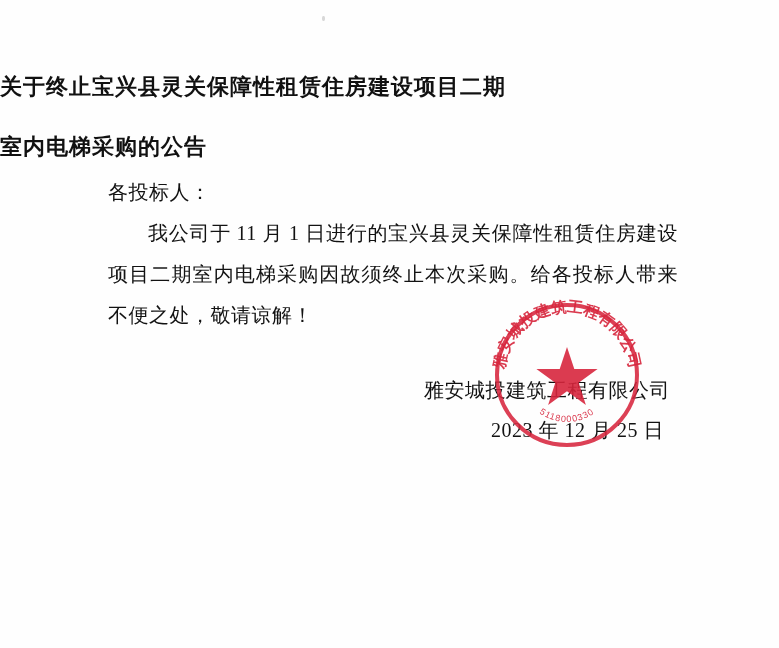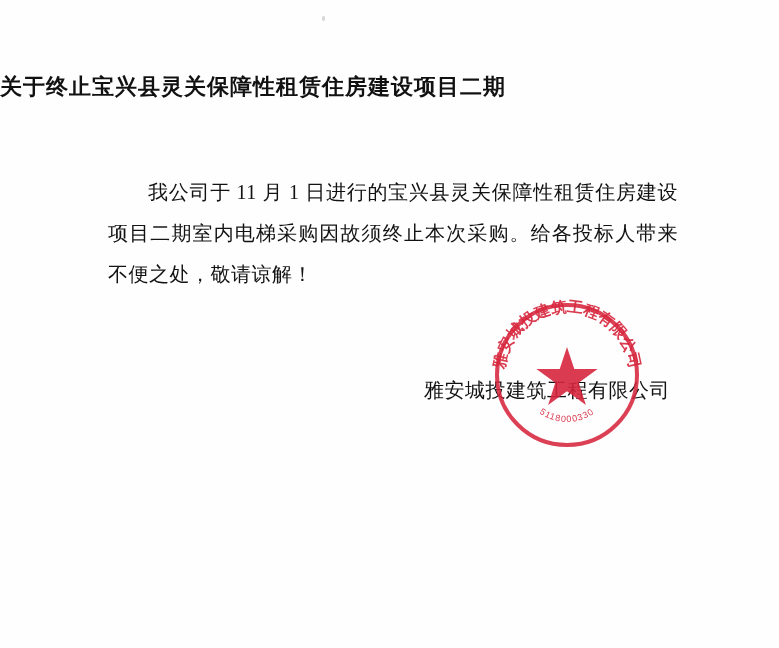--- a/index.html
+++ b/index.html
@@ -116,28 +116,31 @@
 </style>
 </head>
 <body>
 
 <div class="page">
 
   <div class="speck"></div>
 
   <div class="title-block">
     <div class="title-line">关于终止宝兴县灵关保障性租赁住房建设项目二期</div>
+    <div class="title-line second">室内电梯采购的公告</div>
   </div>
 
   <div class="body-block">
+    <span class="salutation">各投标人：</span>
     <span class="para">我公司于 11 月 1 日进行的宝兴县灵关保障性租赁住房建设项目二期室内电梯采购因故须终止本次采购。给各投标人带来不便之处，敬请谅解！</span>
   </div>
 
   <div class="sign-block">
     <span class="sign-company">雅安城投建筑工程有限公司</span>
+    <span class="sign-date">2023 年 12 月 25 日</span>
   </div>
 
   <div class="seal">
     <svg width="160" height="160" viewBox="0 0 160 160" aria-hidden="true">
       <defs>
         <path id="sealArcTop" d="M 17,80 A 63,63 0 1 1 143,80" fill="none"></path>
         <path id="sealArcBottom" d="M 33,80 A 47,47 0 0 0 127,80" fill="none"></path>
       </defs>
       <circle cx="80" cy="80" r="70" fill="none" stroke="#d7263d" stroke-width="4" opacity="0.88"></circle>
       <g opacity="0.9">

